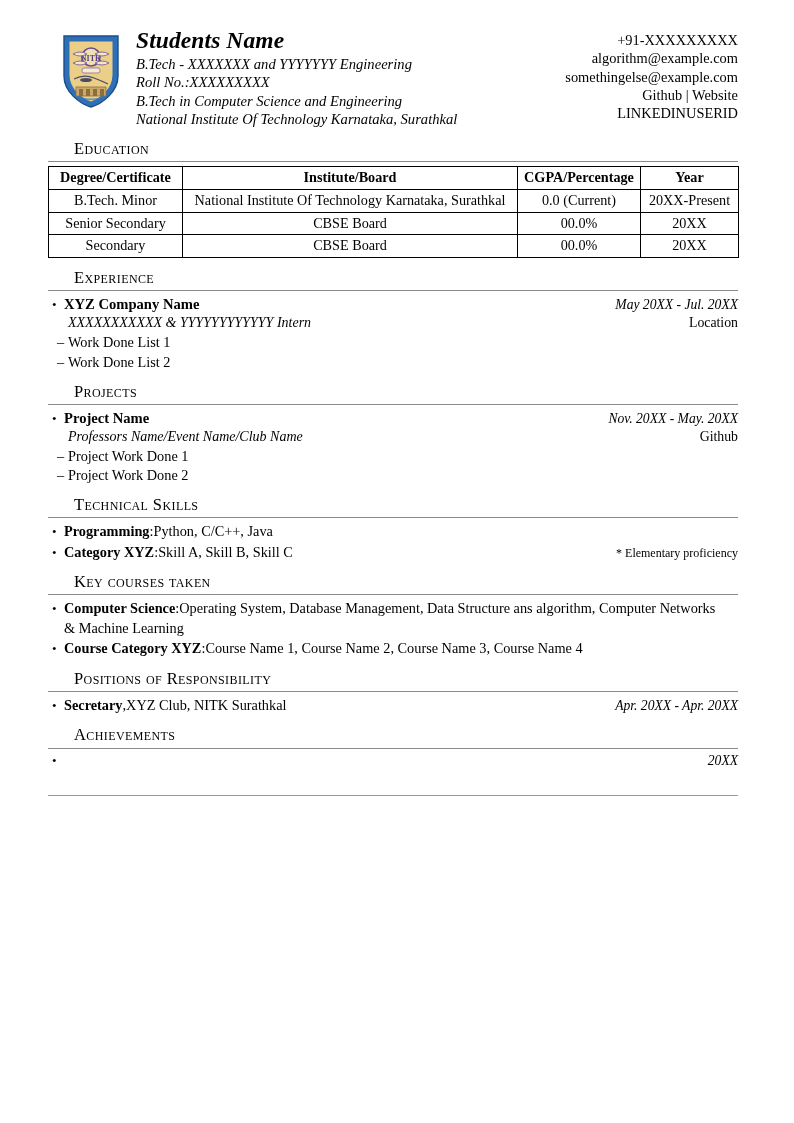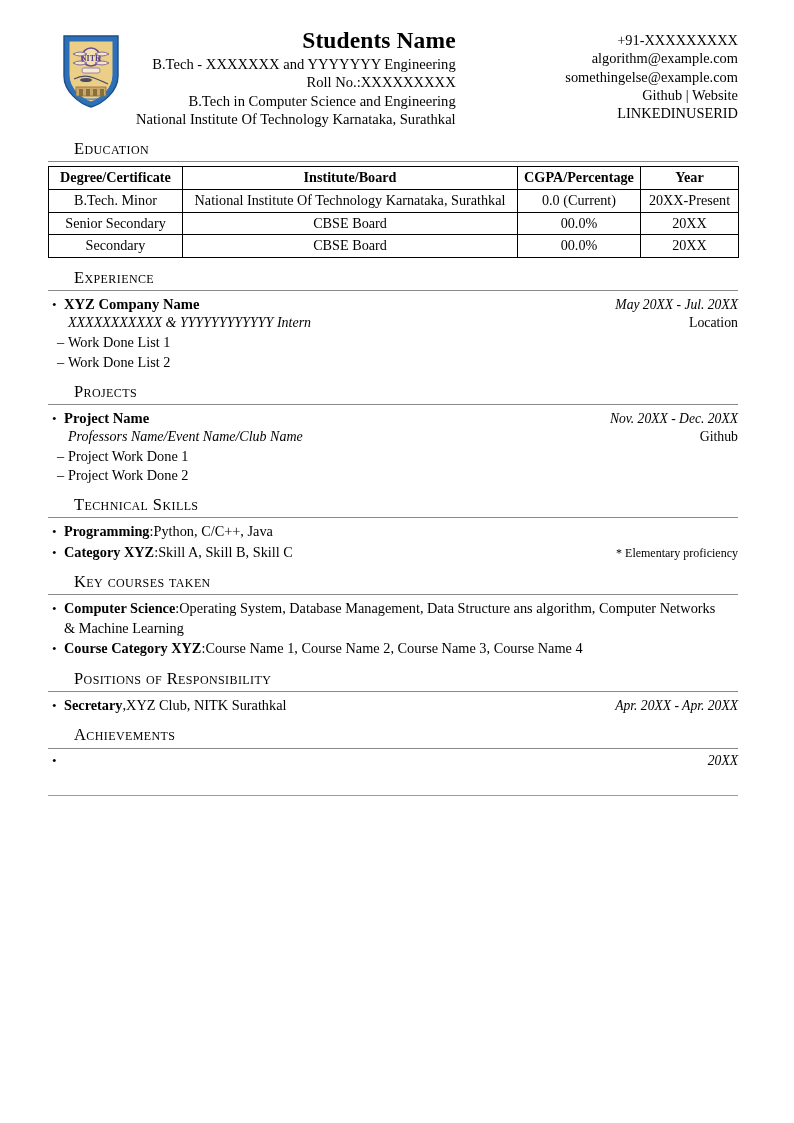--- a/index.html
+++ b/index.html
@@ -37,21 +37,21 @@
   }
   .logo-svg { display: block; }
 
   .header-main {
     flex: 1 1 auto;
     display: flex;
     justify-content: space-between;
     align-items: flex-start;
     padding-left: 2px;
   }
-  .hdr-left { text-align: right; }
+  .hdr-left { text-align: left; font-style: italic; }
   .hdr-right { text-align: right; padding-top: 3px; }
 
   .name {
     font-size: 23.5px;
     font-weight: bold;
     line-height: 1.1;
     letter-spacing: 0.1px;
     margin-bottom: 1px;
   }
   .hdr-line {
@@ -304,21 +304,21 @@
 
   <div class="section">
     <div class="section-title">Projects</div>
     <div class="rule"></div>
     <div class="entry">
       <div class="entry-row">
         <div class="bullet-line">
           <span class="bullet">•</span>
           <span class="entry-title">Project Name</span>
         </div>
-        <div class="entry-right">Nov. 20XX - Dec. 20XX</div>
+        <div class="entry-right">Nov. 20XX - May. 20XX</div>
       </div>
       <div class="entry-row">
         <div class="entry-sub">Professors Name/Event Name/Club Name</div>
         <div class="entry-right upright">Github</div>
       </div>
       <div class="sub-list">
         <div class="sub-item">
           <span class="dash">–</span>
           <span>Project Work Done 1</span>
         </div>

